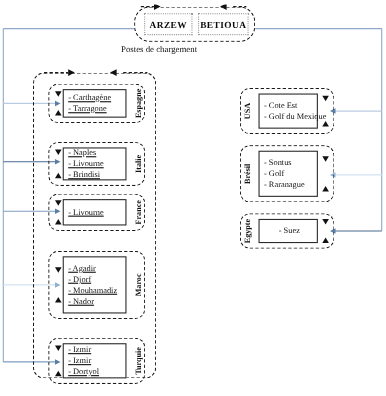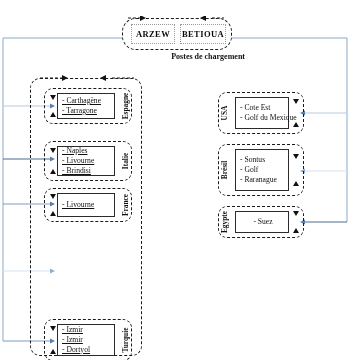--- a/index.html
+++ b/index.html
@@ -3,42 +3,42 @@
 <meta charset="utf-8">
 <style>
   html,body{margin:0;padding:0;}
   body{
     width:351px;height:360px;
     background:#ffffff;
     font-family:"Liberation Serif", serif;
     position:relative;
     overflow:hidden;
   }
-  .canvas{position:absolute;left:0;top:16px;width:351px;height:274px;}
+  .canvas{position:absolute;left:0;top:4px;width:351px;height:274px;}
   svg.wires{position:absolute;left:0;top:0;width:351px;height:360px;}
 
   
   .posts-group{
     position:absolute;left:122px;top:2px;width:110px;height:32px;
     border:1px dashed #1a1a1a;border-radius:14px;
     box-sizing:border-box;
   }
   .post-box{
     position:absolute;top:5px;height:20px;
     border:1px dotted #9a9a9a;
     box-sizing:border-box;
     display:flex;align-items:center;justify-content:center;
     font-size:8.5px;font-weight:bold;letter-spacing:.4px;color:#0a0a0a;
     font-family:"Liberation Serif", serif;
   }
   #post-arzew{left:8px;width:44px;}
   #post-betioua{left:57px;width:46px;}
   .posts-caption{
     position:absolute;left:110px;top:36px;width:135px;
-    text-align:right;font-size:8px;font-weight:bold;color:#111;
+    text-align:left;font-size:8px;font-weight:normal;color:#111;
   }
 
   
   .med-group{
     position:absolute;left:30px;top:62px;width:112px;height:278px;
     border:1px dashed #1a1a1a;border-radius:10px;
     box-sizing:border-box;
   }
   .med-caption{
     position:absolute;left:18px;top:340px;width:136px;
@@ -174,20 +174,31 @@
 
   <div class="country" style="left:44px;top:172px;width:88px;height:34px;">
     <div class="arrow down" style="left:5px;top:5px;"></div>
     <div class="arrow up" style="left:5px;bottom:5px;"></div>
     <div class="inner">
       <div class="port">- Livourne</div>
     </div>
     <div class="vlabel right">France</div>
   </div>
 
+  <div class="country" style="left:44px;top:224px;width:88px;height:62px;">
+    <div class="arrow down" style="left:5px;top:14px;"></div>
+    <div class="arrow up" style="left:5px;bottom:14px;"></div>
+    <div class="inner">
+      <div class="port">- Agadir</div>
+      <div class="port">- Djorf</div>
+      <div class="port">- Mouhamadiz</div>
+      <div class="port">- Nador</div>
+    </div>
+    <div class="vlabel right">Maroc</div>
+  </div>
 
   <div class="country" style="left:44px;top:303px;width:88px;height:42px;">
     <div class="arrow down" style="left:5px;top:6px;"></div>
     <div class="arrow up" style="left:5px;bottom:6px;"></div>
     <div class="inner">
       <div class="port">- Izmir</div>
       <div class="port">- Izmir</div>
       <div class="port">- Dortyol</div>
     </div>
     <div class="vlabel right">Turquie</div>

